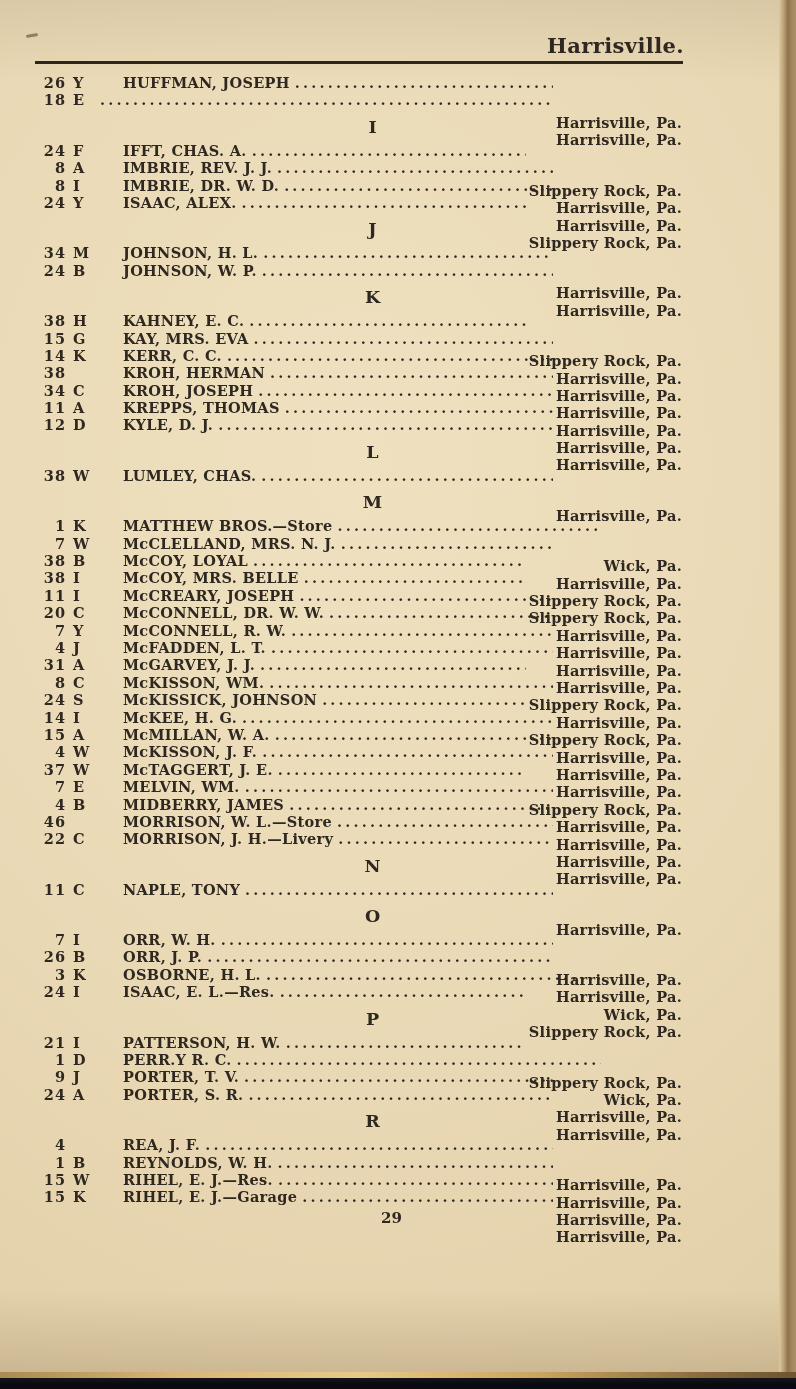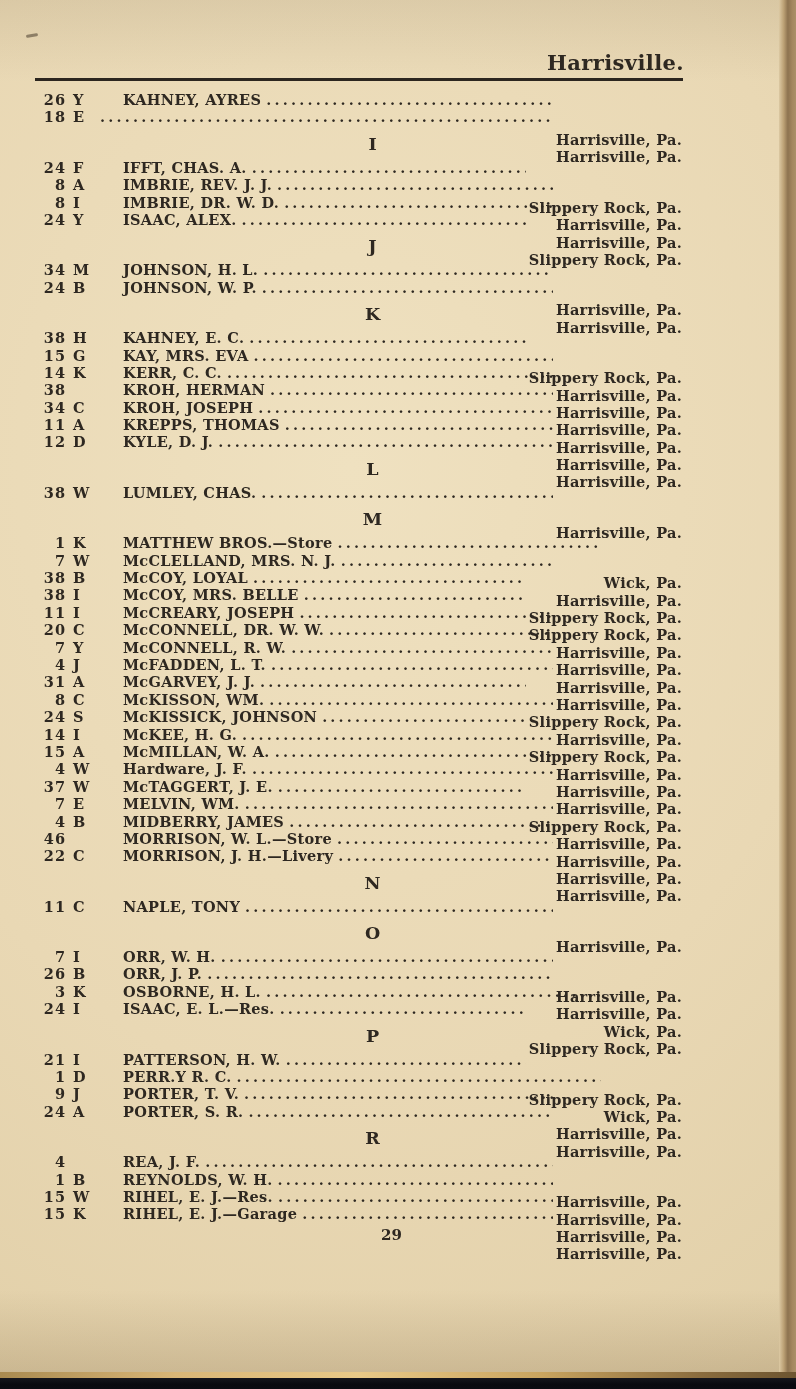--- a/index.html
+++ b/index.html
@@ -39,21 +39,21 @@
     background: linear-gradient(180deg, #15161d 0%, #090a0f 60%, #0b0c12 100%);
   }
   
   .pen-mark {
     position: absolute; left: 26px; top: 34px;
     width: 12px; height: 3px; border-radius: 2px;
     background: rgba(72, 60, 44, 0.55);
     transform: rotate(-10deg);
   }
 
-  .page-header { padding-top: 50px; }
+  .page-header { padding-top: 33px; }
   .title {
     font-size: 21px; font-weight: 700; letter-spacing: 0.4px;
     text-align: right; margin-right: 112px;
   }
   .notice {
     margin: 9px 128px 0 36px;
     padding-left: 18px;
     font-size: 16.5px; font-weight: 700; letter-spacing: 0.2px;
     text-align: justify; text-align-last: justify;
     white-space: nowrap;
@@ -102,21 +102,21 @@
     <div class="page-header">
       <div class="title">Harrisville.</div>
       <div class="rule"></div>
     </div>
 
     <div class="directory">
 
     <div class="row">
           <span class="num">26</span>
           <span class="code">Y</span>
-          <span class="name">KAHNEY, AYRES</span>
+          <span class="name">HUFFMAN, JOSEPH</span>
           <span class="leader"></span>
           <span class="loc">Harrisville, Pa.</span>
         </div>
         <div class="row">
           <span class="num">18</span>
           <span class="code">E</span>
           <span class="leader"></span>
           <span class="loc">Harrisville, Pa.</span>
         </div>
         <div class="section-heading">I</div>
@@ -309,21 +309,21 @@
         <div class="row">
           <span class="num">15</span>
           <span class="code">A</span>
           <span class="name">McMILLAN, W. A.</span>
           <span class="leader"></span>
           <span class="loc">Harrisville, Pa.</span>
         </div>
         <div class="row">
           <span class="num">4</span>
           <span class="code">W</span>
-          <span class="name">Hardware, J. F.</span>
+          <span class="name">McKISSON, J. F.</span>
           <span class="leader"></span>
           <span class="loc">Harrisville, Pa.</span>
         </div>
         <div class="row">
           <span class="num">37</span>
           <span class="code">W</span>
           <span class="name">McTAGGERT, J. E.</span>
           <span class="leader"></span>
           <span class="loc">Slippery Rock, Pa.</span>
         </div>

